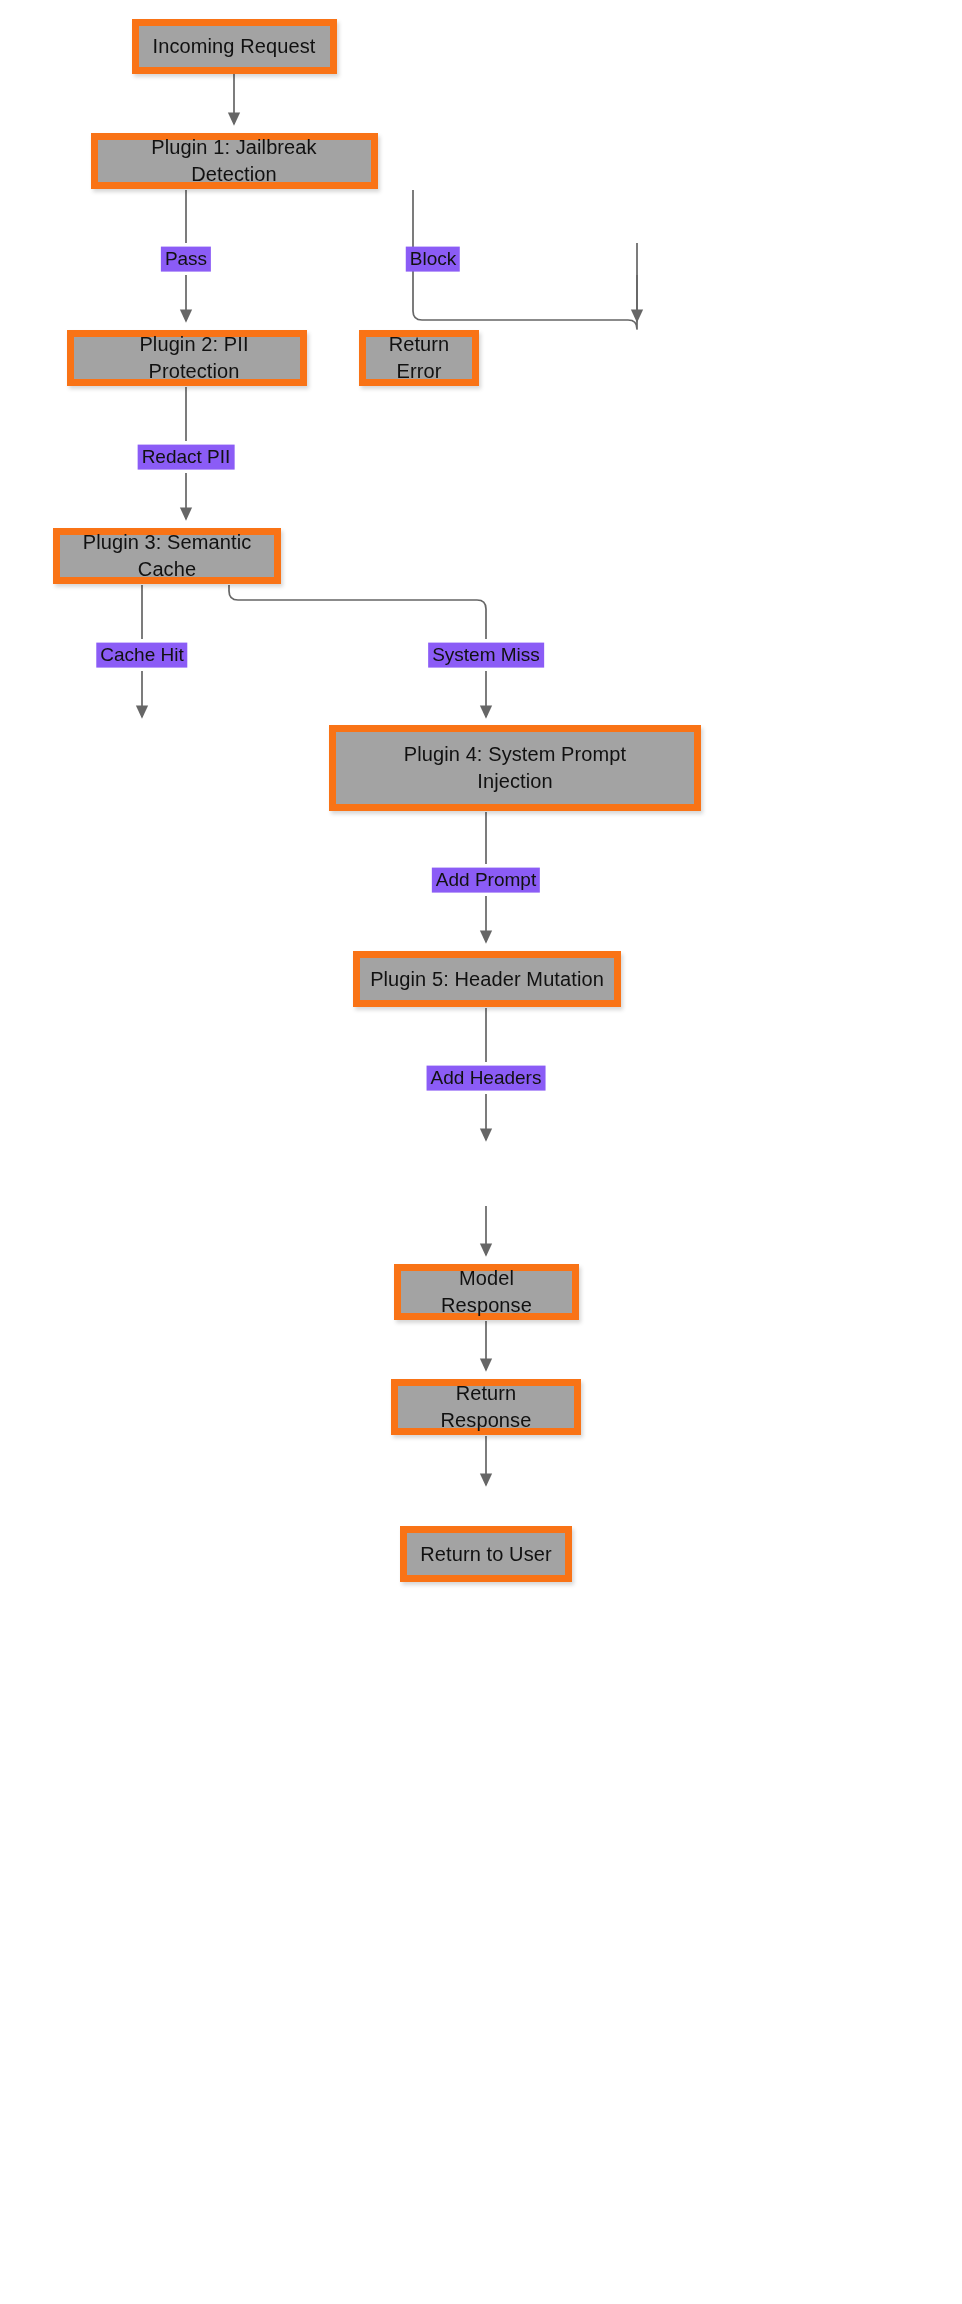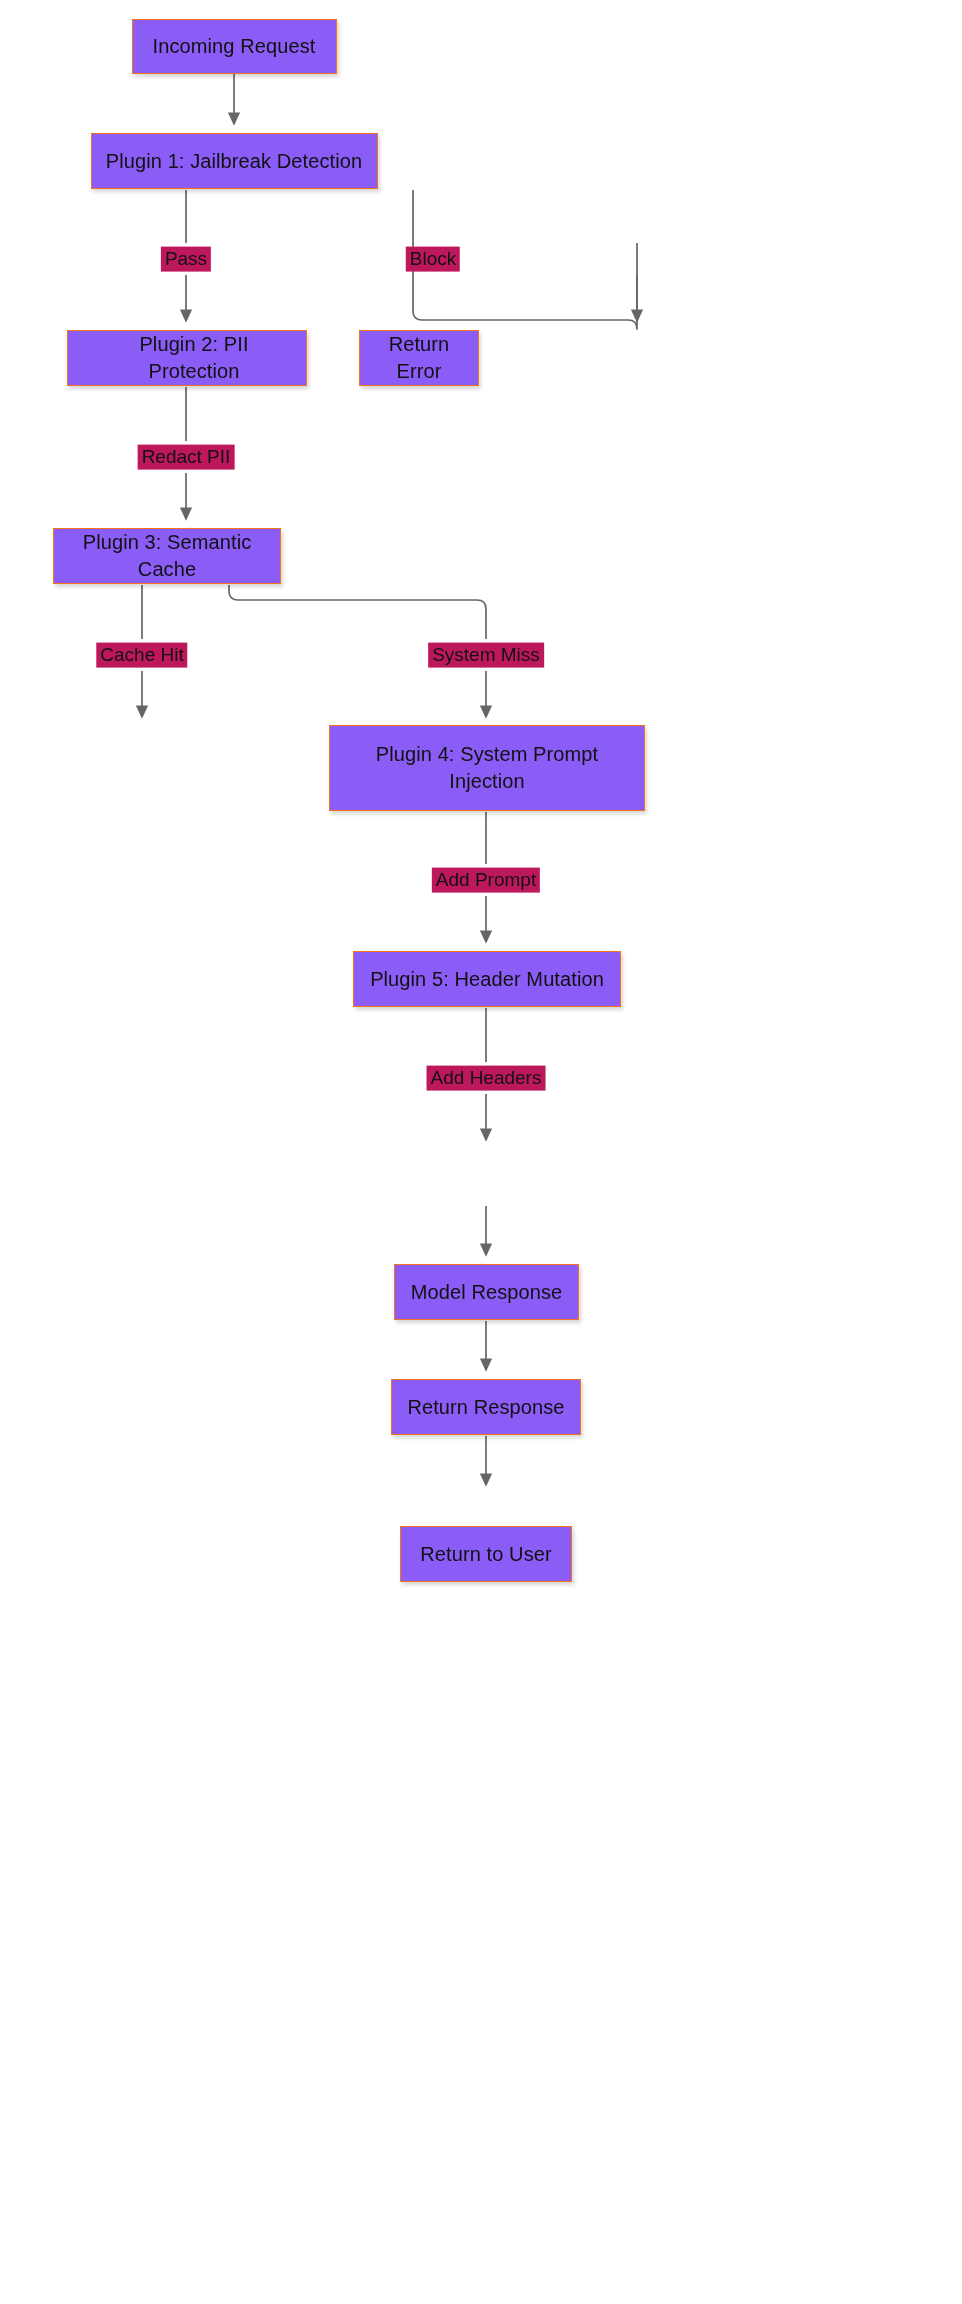--- a/index.html
+++ b/index.html
@@ -22,41 +22,41 @@
     position: absolute;
     left: 0;
     top: 0;
     width: 962px;
     height: 2304px;
     pointer-events: none;
   }
   .node {
     position: absolute;
     box-sizing: border-box;
-    background: #8b5cf6;
-    border: 1px solid #f97316;
+    background: #a3a3a3;
+    border: 7px solid #f97316;
     box-shadow: 2px 3px 4px rgba(0, 0, 0, 0.16);
     display: flex;
     align-items: center;
     justify-content: center;
     text-align: center;
     color: #111111;
     font-size: 20px;
     line-height: 1.35;
     letter-spacing: 0.1px;
     padding: 4px 10px;
   }
   .node-label {
     display: block;
     white-space: pre-line;
   }
   .edge-label {
     position: absolute;
     transform: translate(-50%, -50%);
-    background: #be185d;
+    background: #8b5cf6;
     color: #111111;
     font-size: 19px;
     line-height: 1.2;
     padding: 1px 4px;
     white-space: nowrap;
   }
 </style>
 </head>
 <body>
 
@@ -110,21 +110,21 @@
 
   <div class="node" style="left:359px; top:330px; width:120px; height:56px;">
     <span class="node-label">Return Error</span>
   </div>
 
   <div class="node" style="left:53px; top:528px; width:228px; height:56px;">
     <span class="node-label">Plugin 3: Semantic Cache</span>
   </div>
 
 
-  <div class="node" style="left:329px; top:725px; width:316px; height:86px;">
+  <div class="node" style="left:329px; top:725px; width:372px; height:86px;">
     <span class="node-label">Plugin 4: System Prompt
 Injection</span>
   </div>
 
   <div class="node" style="left:353px; top:951px; width:268px; height:56px;">
     <span class="node-label">Plugin 5: Header Mutation</span>
   </div>
 
 
   <div class="node" style="left:394px; top:1264px; width:185px; height:56px;">

